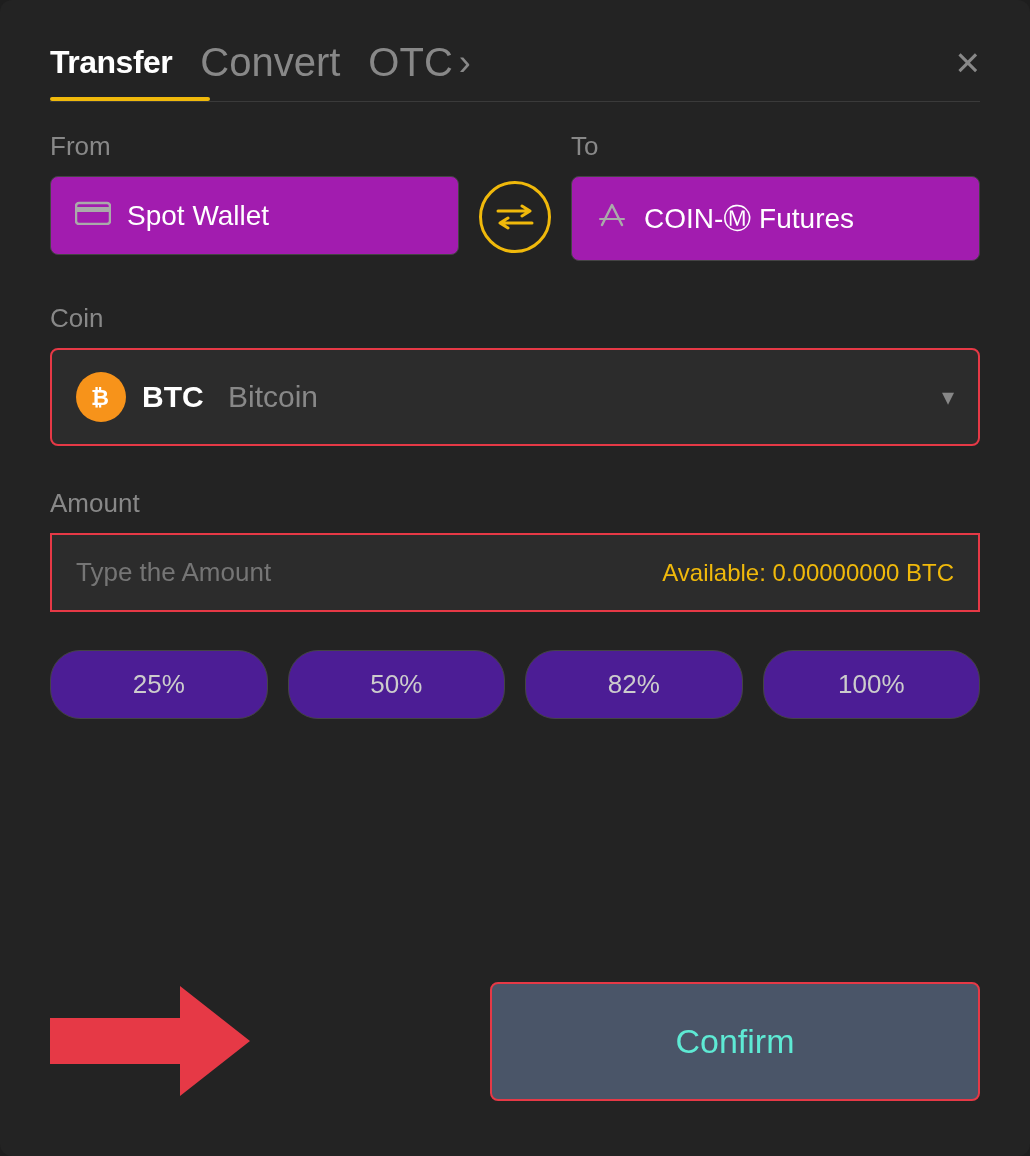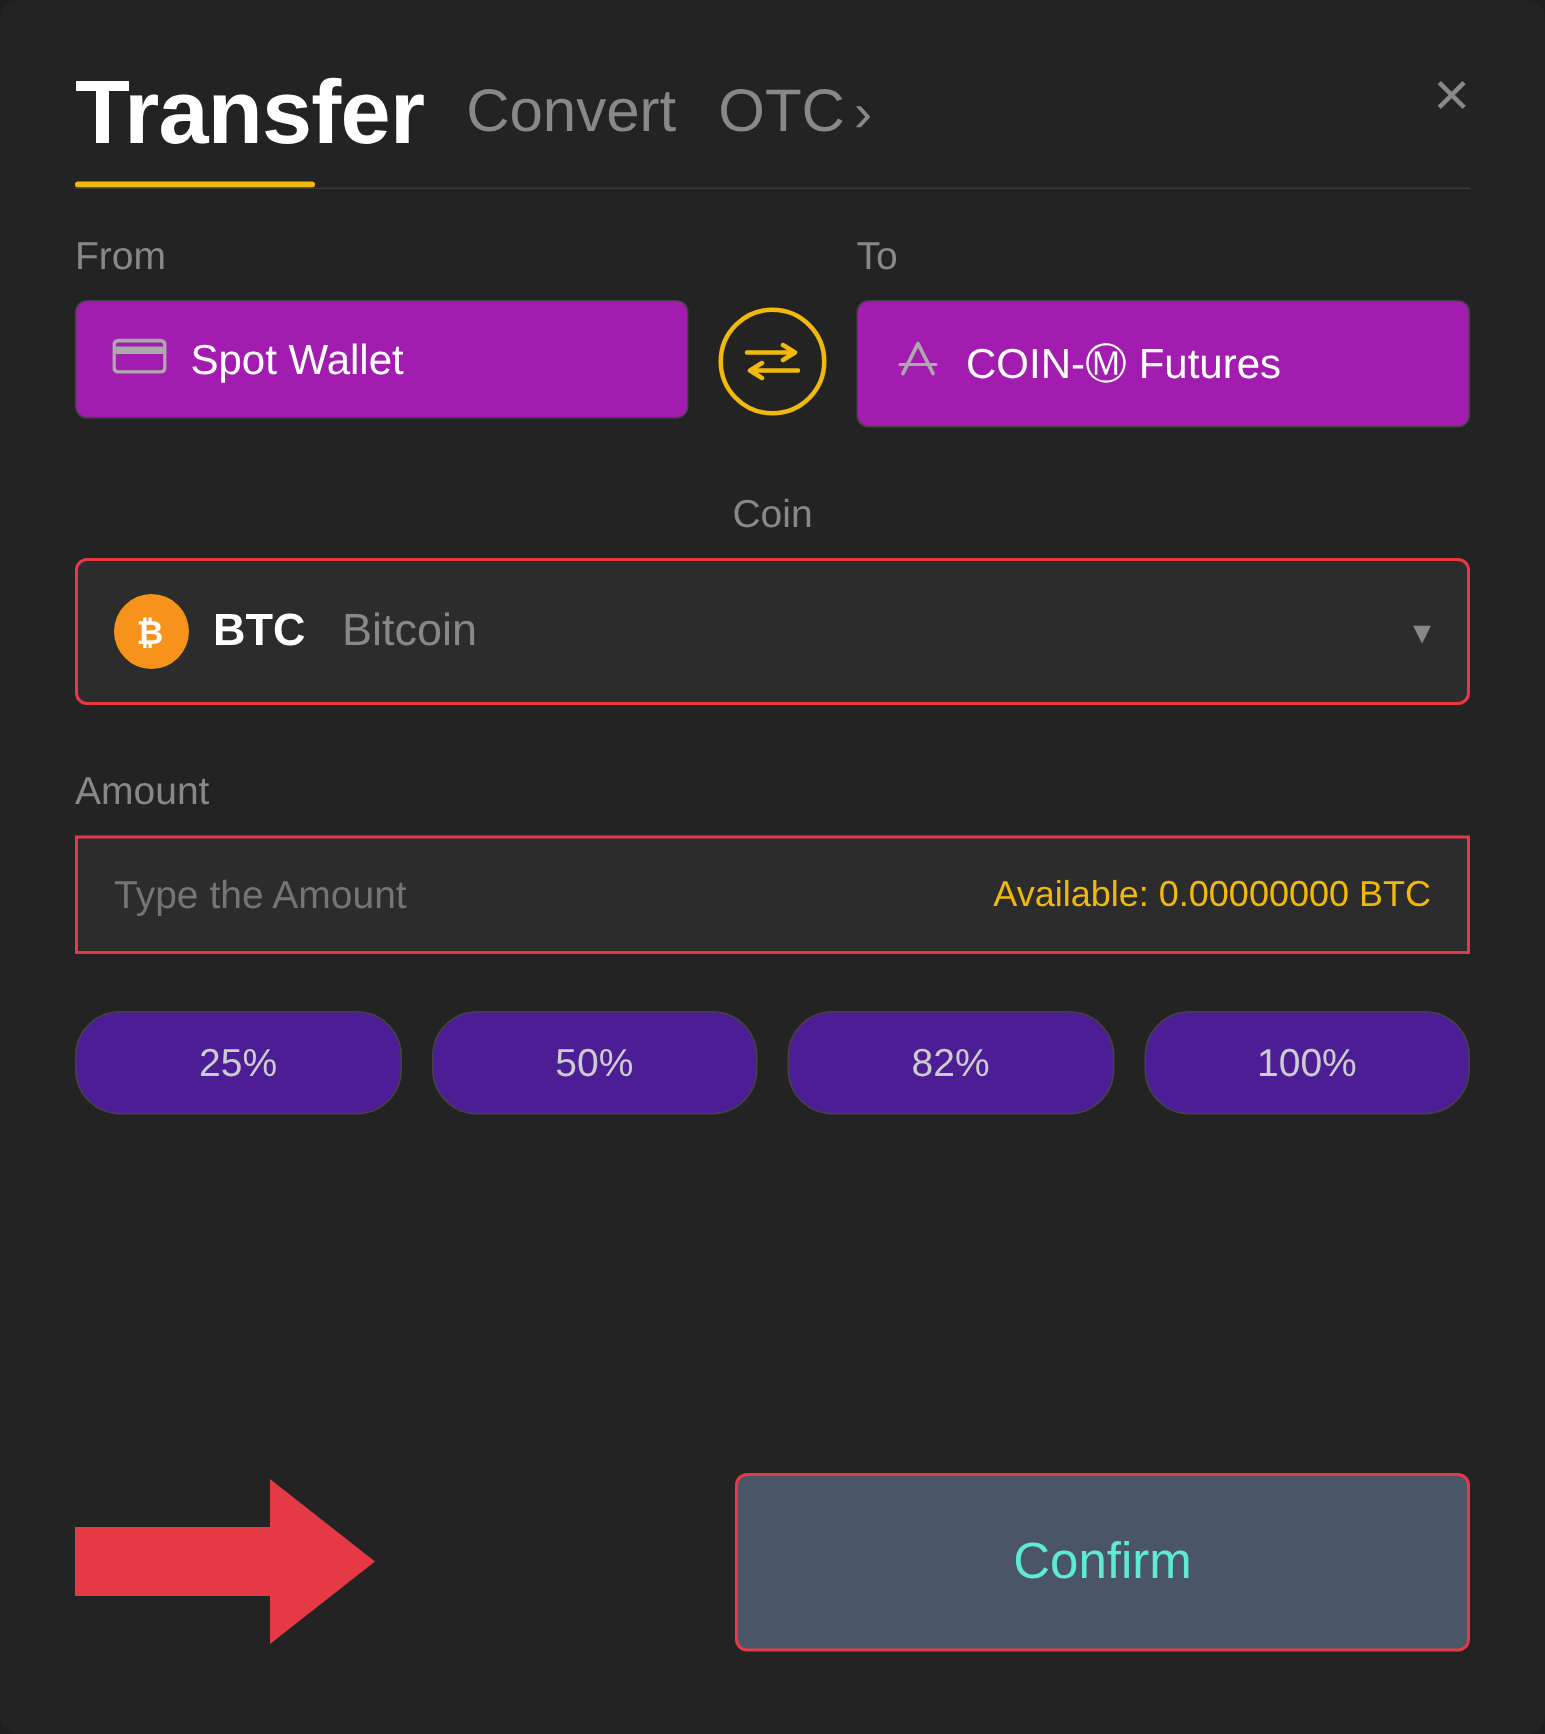--- a/index.html
+++ b/index.html
@@ -21,21 +21,21 @@
       display: flex;
       flex-direction: column;
     }
     .header {
       display: flex;
       align-items: center;
       gap: 28px;
       margin-bottom: 0;
     }
     .header-title {
-      font-size: 60px;
+      font-size: 32px;
       font-weight: 700;
       color: #ffffff;
       letter-spacing: -0.5px;
     }
     .header-convert {
       font-size: 40px;
       color: #888888;
       cursor: pointer;
     }
     .header-otc {
@@ -124,21 +124,20 @@
       background: transparent;
       display: flex;
       align-items: center;
       justify-content: center;
       cursor: pointer;
       color: #f0b90b;
       font-size: 32px;
     }
     .coin-section {
       margin-bottom: 42px;
-      text-align: center;
     }
     .coin-select {
       background: #2c2c2c;
       border: 2.5px solid #e63946;
       border-radius: 8px;
       padding: 22px 24px;
       display: flex;
       align-items: center;
       gap: 16px;
       cursor: pointer;

